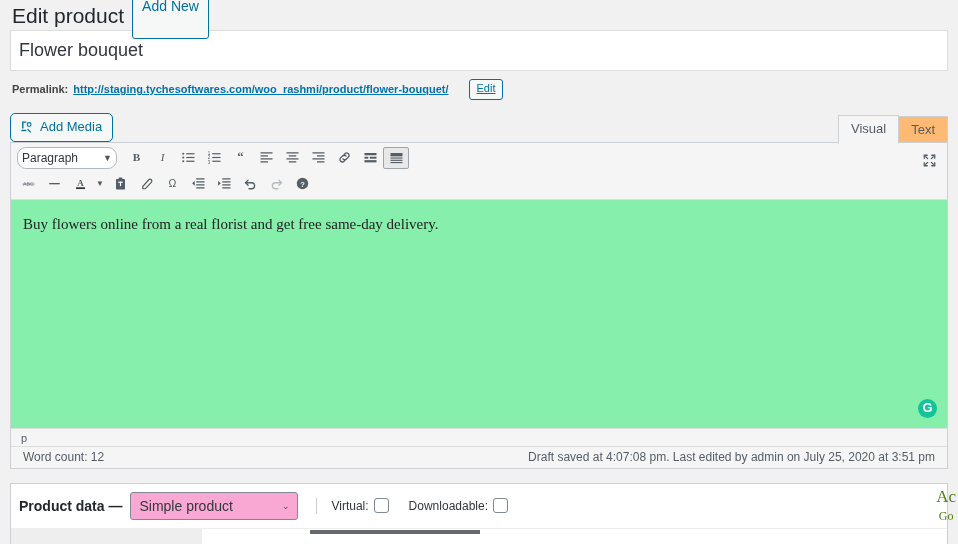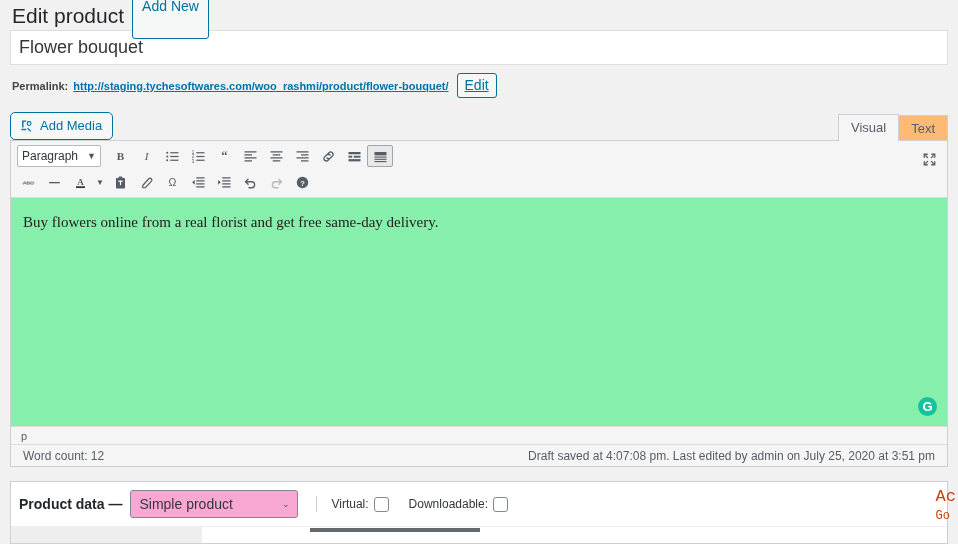--- a/index.html
+++ b/index.html
@@ -47,21 +47,21 @@
   }
 
   
   .title-wrap {
     padding: 0 10px;
   }
   .title-input {
     display: block;
     width: 100%;
     box-sizing: border-box;
-    height: 35px;
+    height: 41px;
     padding: 3px 8px;
     font-size: 18px;
     line-height: 1.4;
     color: #32373c;
     background: #fff;
     border: 1px solid #ddd;
     border-radius: 0;
     outline: none;
     font-family: "Liberation Sans", sans-serif;
     font-weight: 300;
@@ -77,23 +77,23 @@
     gap: 5px;
   }
   .permalink-label { font-weight: 600; color: #444; }
   .permalink-link {
     color: #0073aa;
     text-decoration: underline;
     font-weight: 600;
     cursor: pointer;
   }
   .permalink-edit {
-    font-size: 14px;
+    font-size: 11px;
     padding: 0px 7px 1px 7px;
-    margin-left: 3px;
+    margin-left: 15px;
     text-decoration: underline;
   }
 
   
   .editor-outer {
     margin: 0 10px;
     position: relative;
   }
   .media-row {
     display: flex;
@@ -176,25 +176,25 @@
   }
   .tool-btn.active {
     border: 1px solid #a0a5aa;
     background: #e8e8e8;
   }
   .tool-btn.disabled { opacity: 0.38; cursor: default; }
   .tool-btn svg { display: block; }
 
   .format-select {
     height: 22px;
-    width: 84px;
+    width: 100px;
     font-size: 12px;
     background: #fff;
     border: 1px solid #b4b9be;
-    border-radius: 2px;
+    border-radius: 9px;
     color: #32373c;
     margin: 0 6px 0 2px;
     padding: 0 4px;
     font-family: "Liberation Sans", sans-serif;
     display: flex;
     align-items: center;
     justify-content: space-between;
     cursor: pointer;
     box-sizing: border-box;
   }
@@ -353,23 +353,23 @@
     width: 170px;
     height: 4px;
     background: #646970;
   }
 
   
   .win-activate {
     position: absolute;
     right: 2px;
     bottom: 20px;
-    text-align: left;
-    color: #c2410c;
-    font-family: Liberation Mono, monospace;
+    text-align: center;
+    color: #4d7c0f;
+    font-family: Liberation Serif, serif;
     pointer-events: none;
     user-select: none;
     line-height: 1.25;
     z-index: 5;
   }
   .win-activate .wa-title { font-size: 17px; }
   .win-activate .wa-sub { font-size: 12px; margin-top: 2px; }
 </style>
 </head>
 <body>

